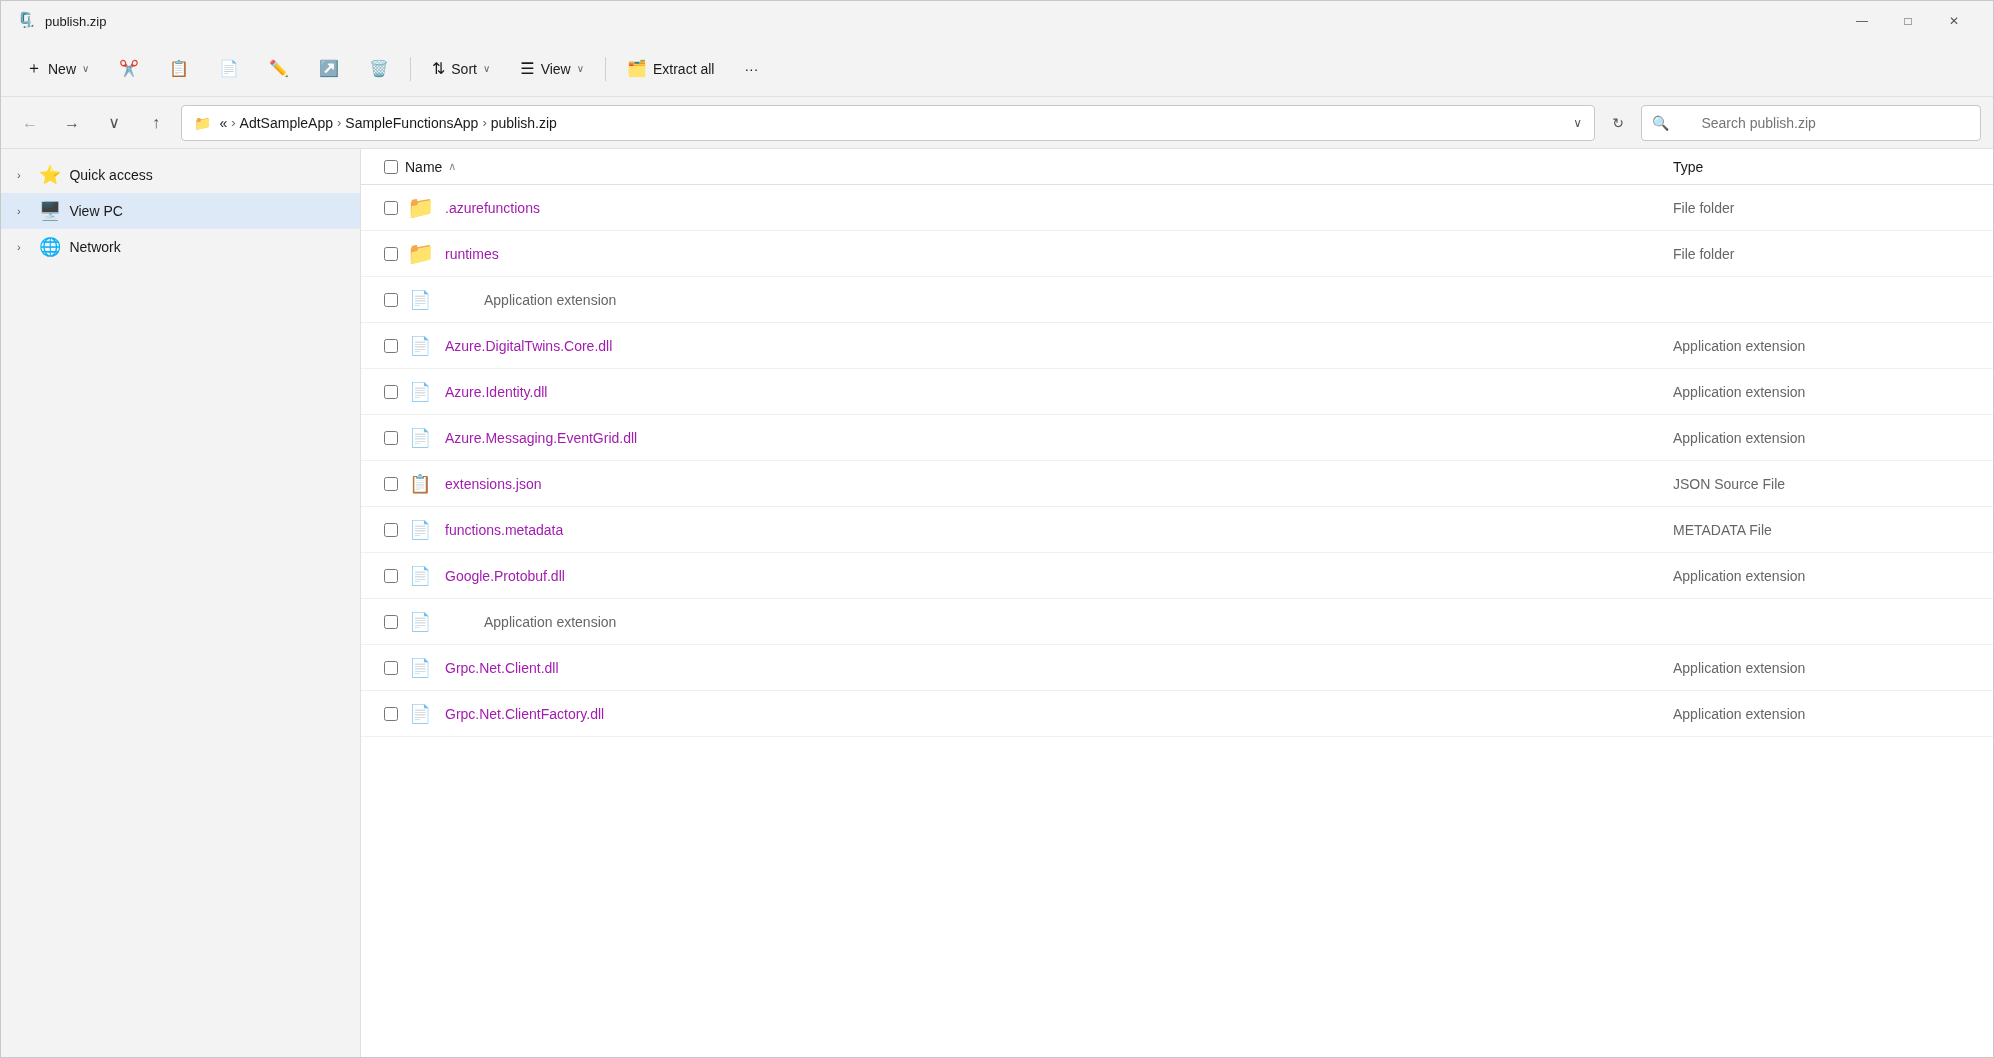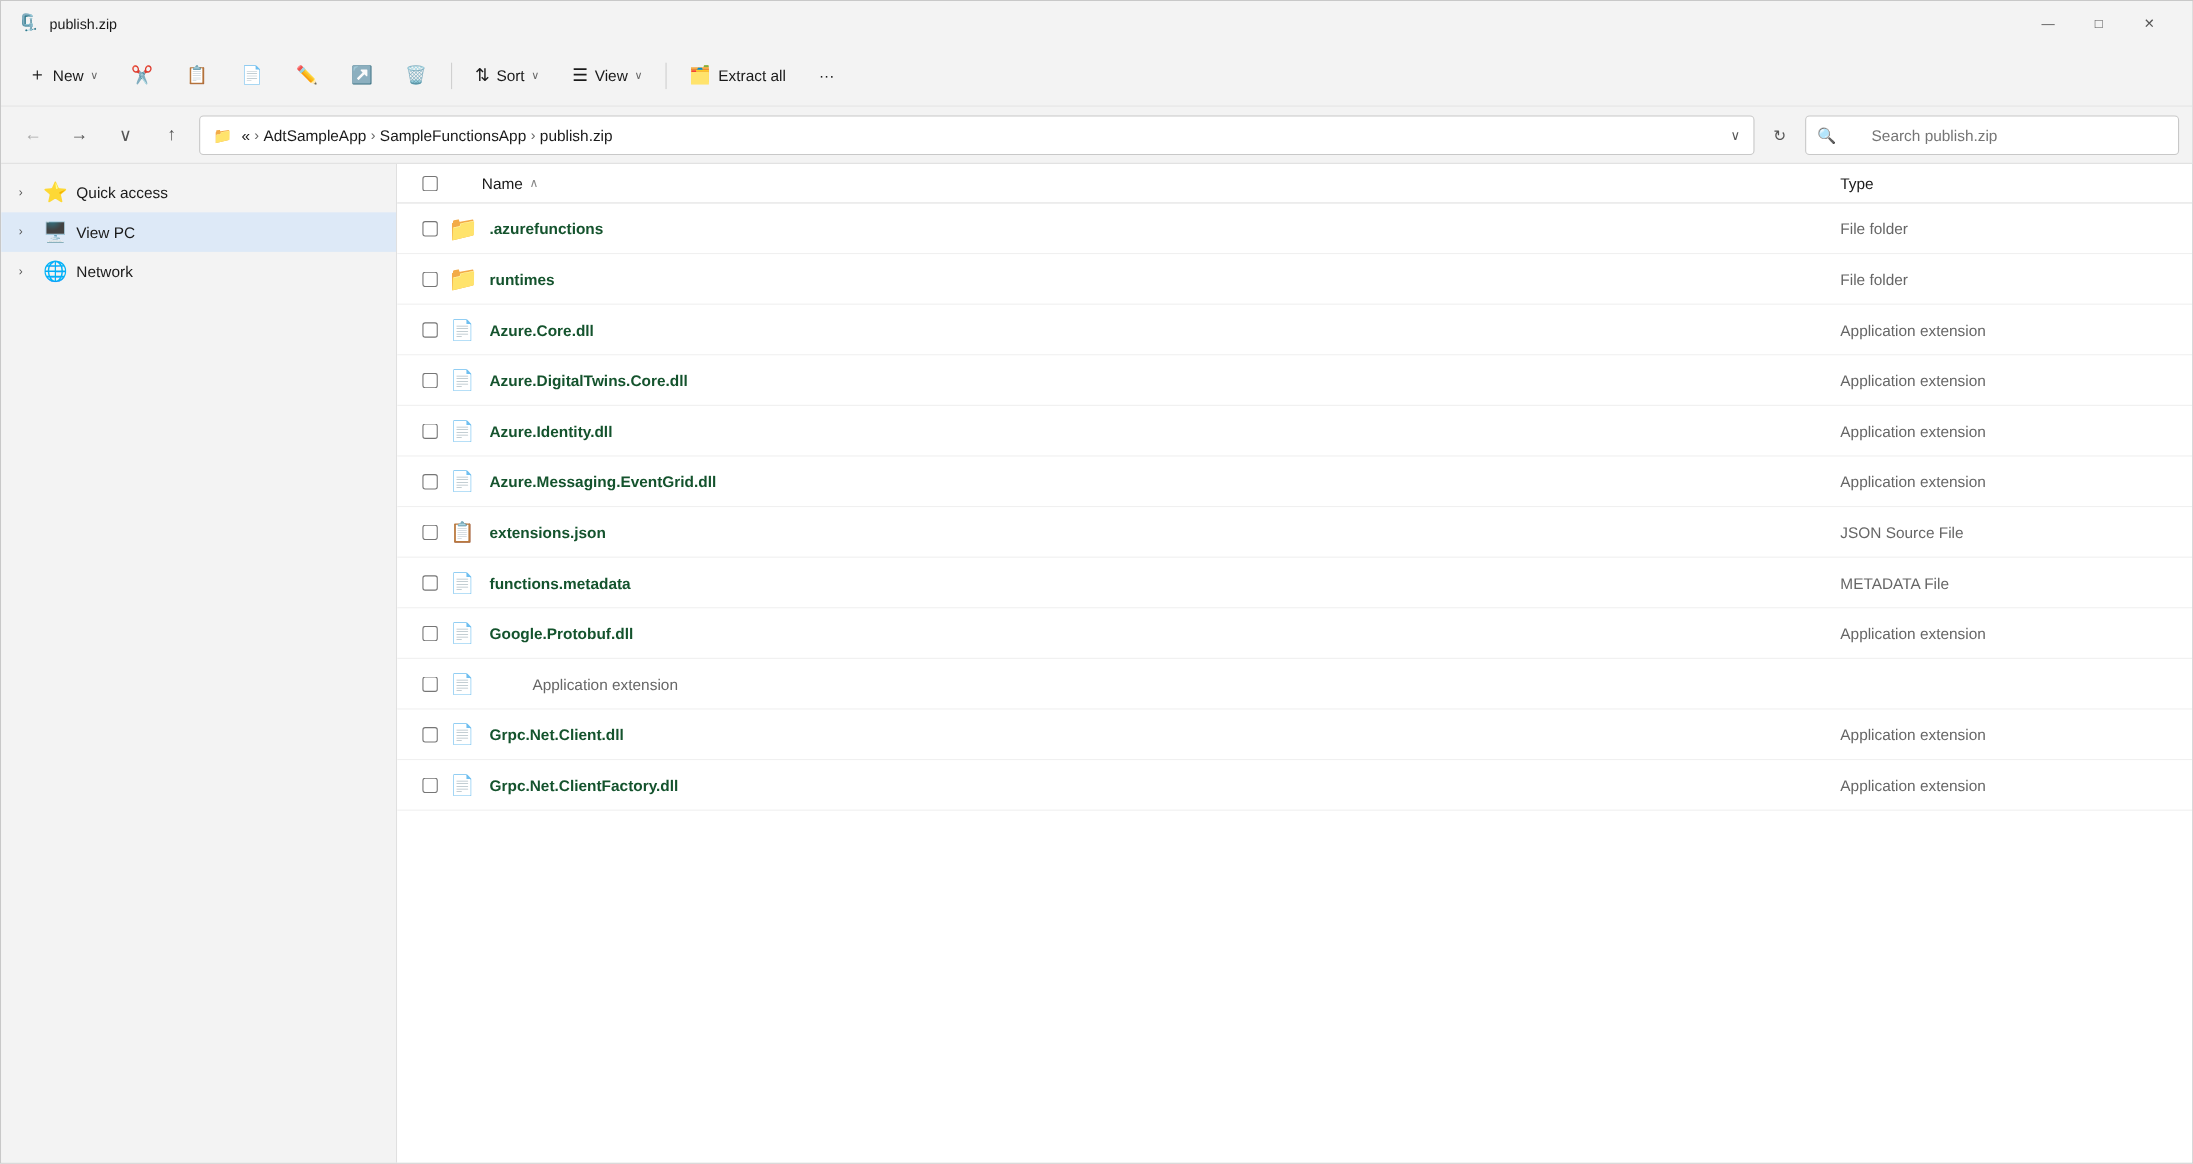--- a/index.html
+++ b/index.html
@@ -239,21 +239,20 @@
 
     
     .col-header {
       display: flex;
       align-items: center;
       height: 36px;
       border-bottom: 1px solid #e0e0e0;
       background: white;
       padding: 0 0 0 16px;
       flex-shrink: 0;
-      gap: 33px;
     }
     .col-checkbox {
       width: 28px;
       display: flex;
       align-items: center;
       justify-content: center;
     }
     .col-name-header {
       flex: 1;
       font-size: 14px;
@@ -294,22 +293,21 @@
       width: 32px;
       display: flex;
       align-items: center;
       justify-content: center;
       font-size: 20px;
       margin-right: 8px;
     }
     .file-row .row-name {
       flex: 1;
       font-size: 14px;
-      color: #14532d;
-      font-weight: bold;
+      color: #a21caf;
     }
     .file-row .row-type {
       width: 320px;
       font-size: 14px;
       color: #666;
       padding-right: 24px;
       margin-left: 39px;
     }
 
     
@@ -478,21 +476,20 @@
       <div class="row-name">runtimes</div>
       <div class="row-type">File folder</div>
     </div>
           <div class="file-row">
       <div class="row-checkbox">
         <input type="checkbox" style="">
       </div>
       <div class="row-icon">
               <span style="color:#888;font-size:18px;">📄</span>
             </div>
-      <div class="row-name">Azure.Core.dll</div>
       <div class="row-type">Application extension</div>
     </div>
           <div class="file-row">
       <div class="row-checkbox">
         <input type="checkbox" style="">
       </div>
       <div class="row-icon">
               <span style="color:#888;font-size:18px;">📄</span>
             </div>
       <div class="row-name">Azure.DigitalTwins.Core.dll</div>

